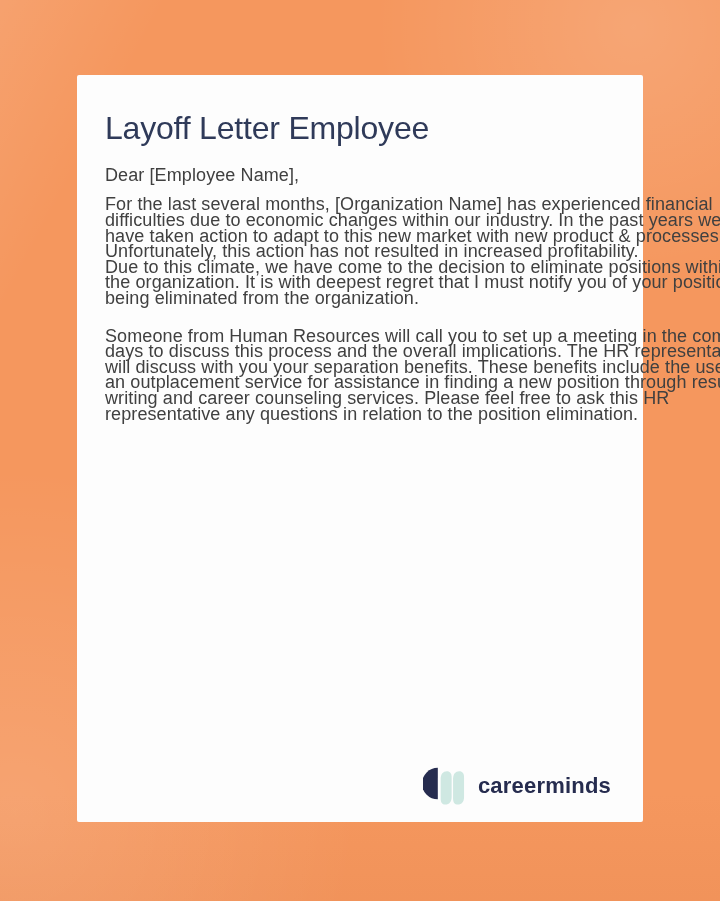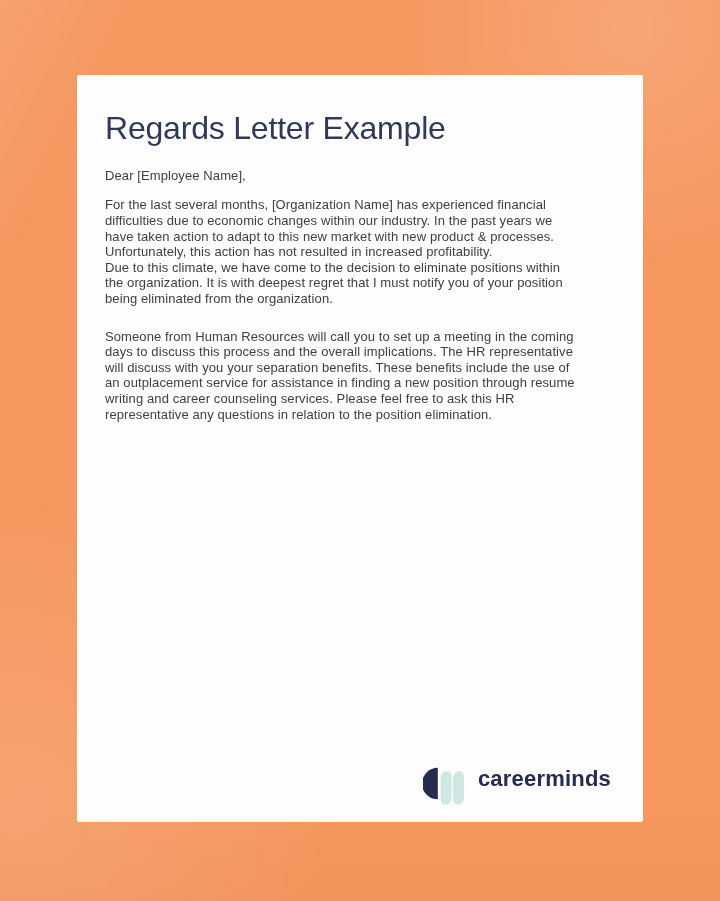--- a/index.html
+++ b/index.html
@@ -45,32 +45,32 @@
   .para {
     margin: 14px 0 0 0;
   }
   .para.p2, .para.p3 {
     margin-top: 22px;
   }
   .para.closing {
     margin-top: 16px;
   }
   .greeting, .para {
-    font-size: 13px;
+    font-size: 18px;
     line-height: 15.6px;
     letter-spacing: 0.1px;
     color: var(--body-text, #404040);
     white-space: pre;
   }
   .logo {
     position: absolute;
     right: 32px;
     bottom: 16px;
     display: flex;
-    align-items: flex-start;
+    align-items: center;
     gap: 13px;
   }
   .logo-icon {
     display: block;
     width: 42px;
     height: 40px;
   }
   .logo-navy-fill { fill: var(--logo-navy, #262c4f); }
   .logo-mint-fill { fill: var(--logo-mint, #cfe8e2); }
   .wordmark {
@@ -79,21 +79,21 @@
     letter-spacing: 0.2px;
     color: var(--logo-navy, #262c4f);
   }
 </style>
 </head>
 <body>
 
 <div class="page">
   <div class="card">
 
-    <h1 class="title">Regards Letter Example</h1>
+    <h1 class="title">Layoff Letter Employee</h1>
 
     <p class="greeting">Dear [Employee Name],</p>
 
     <p class="para p1">For the last several months, [Organization Name] has experienced financial
 difficulties due to economic changes within our industry. In the past years we
 have taken action to adapt to this new market with new product &amp; processes.
 Unfortunately, this action has not resulted in increased profitability.
 Due to this climate, we have come to the decision to eliminate positions within
 the organization. It is with deepest regret that I must notify you of your position
 being eliminated from the organization.</p>

